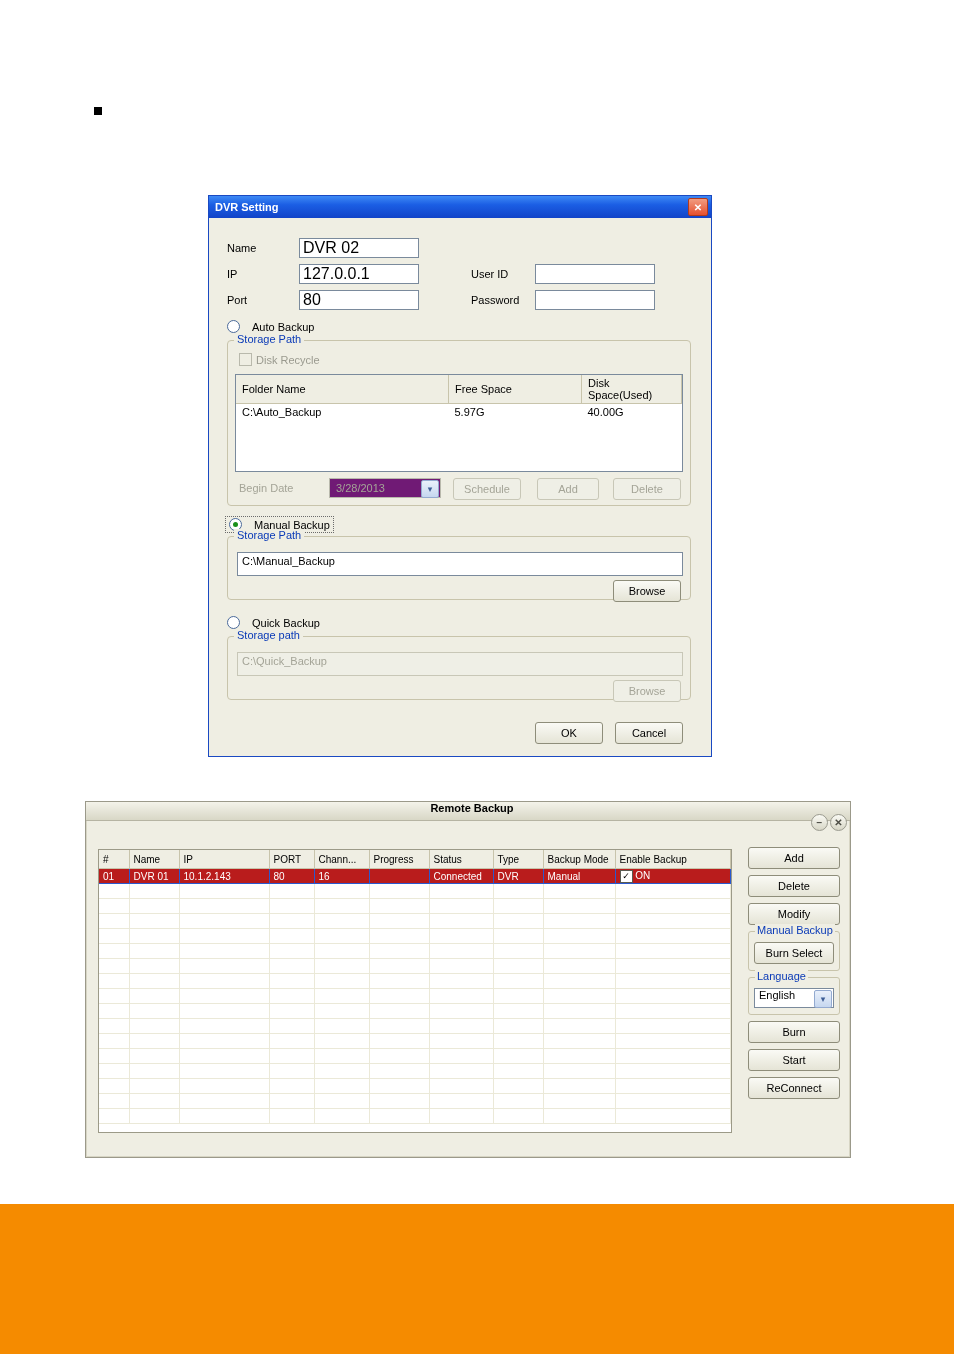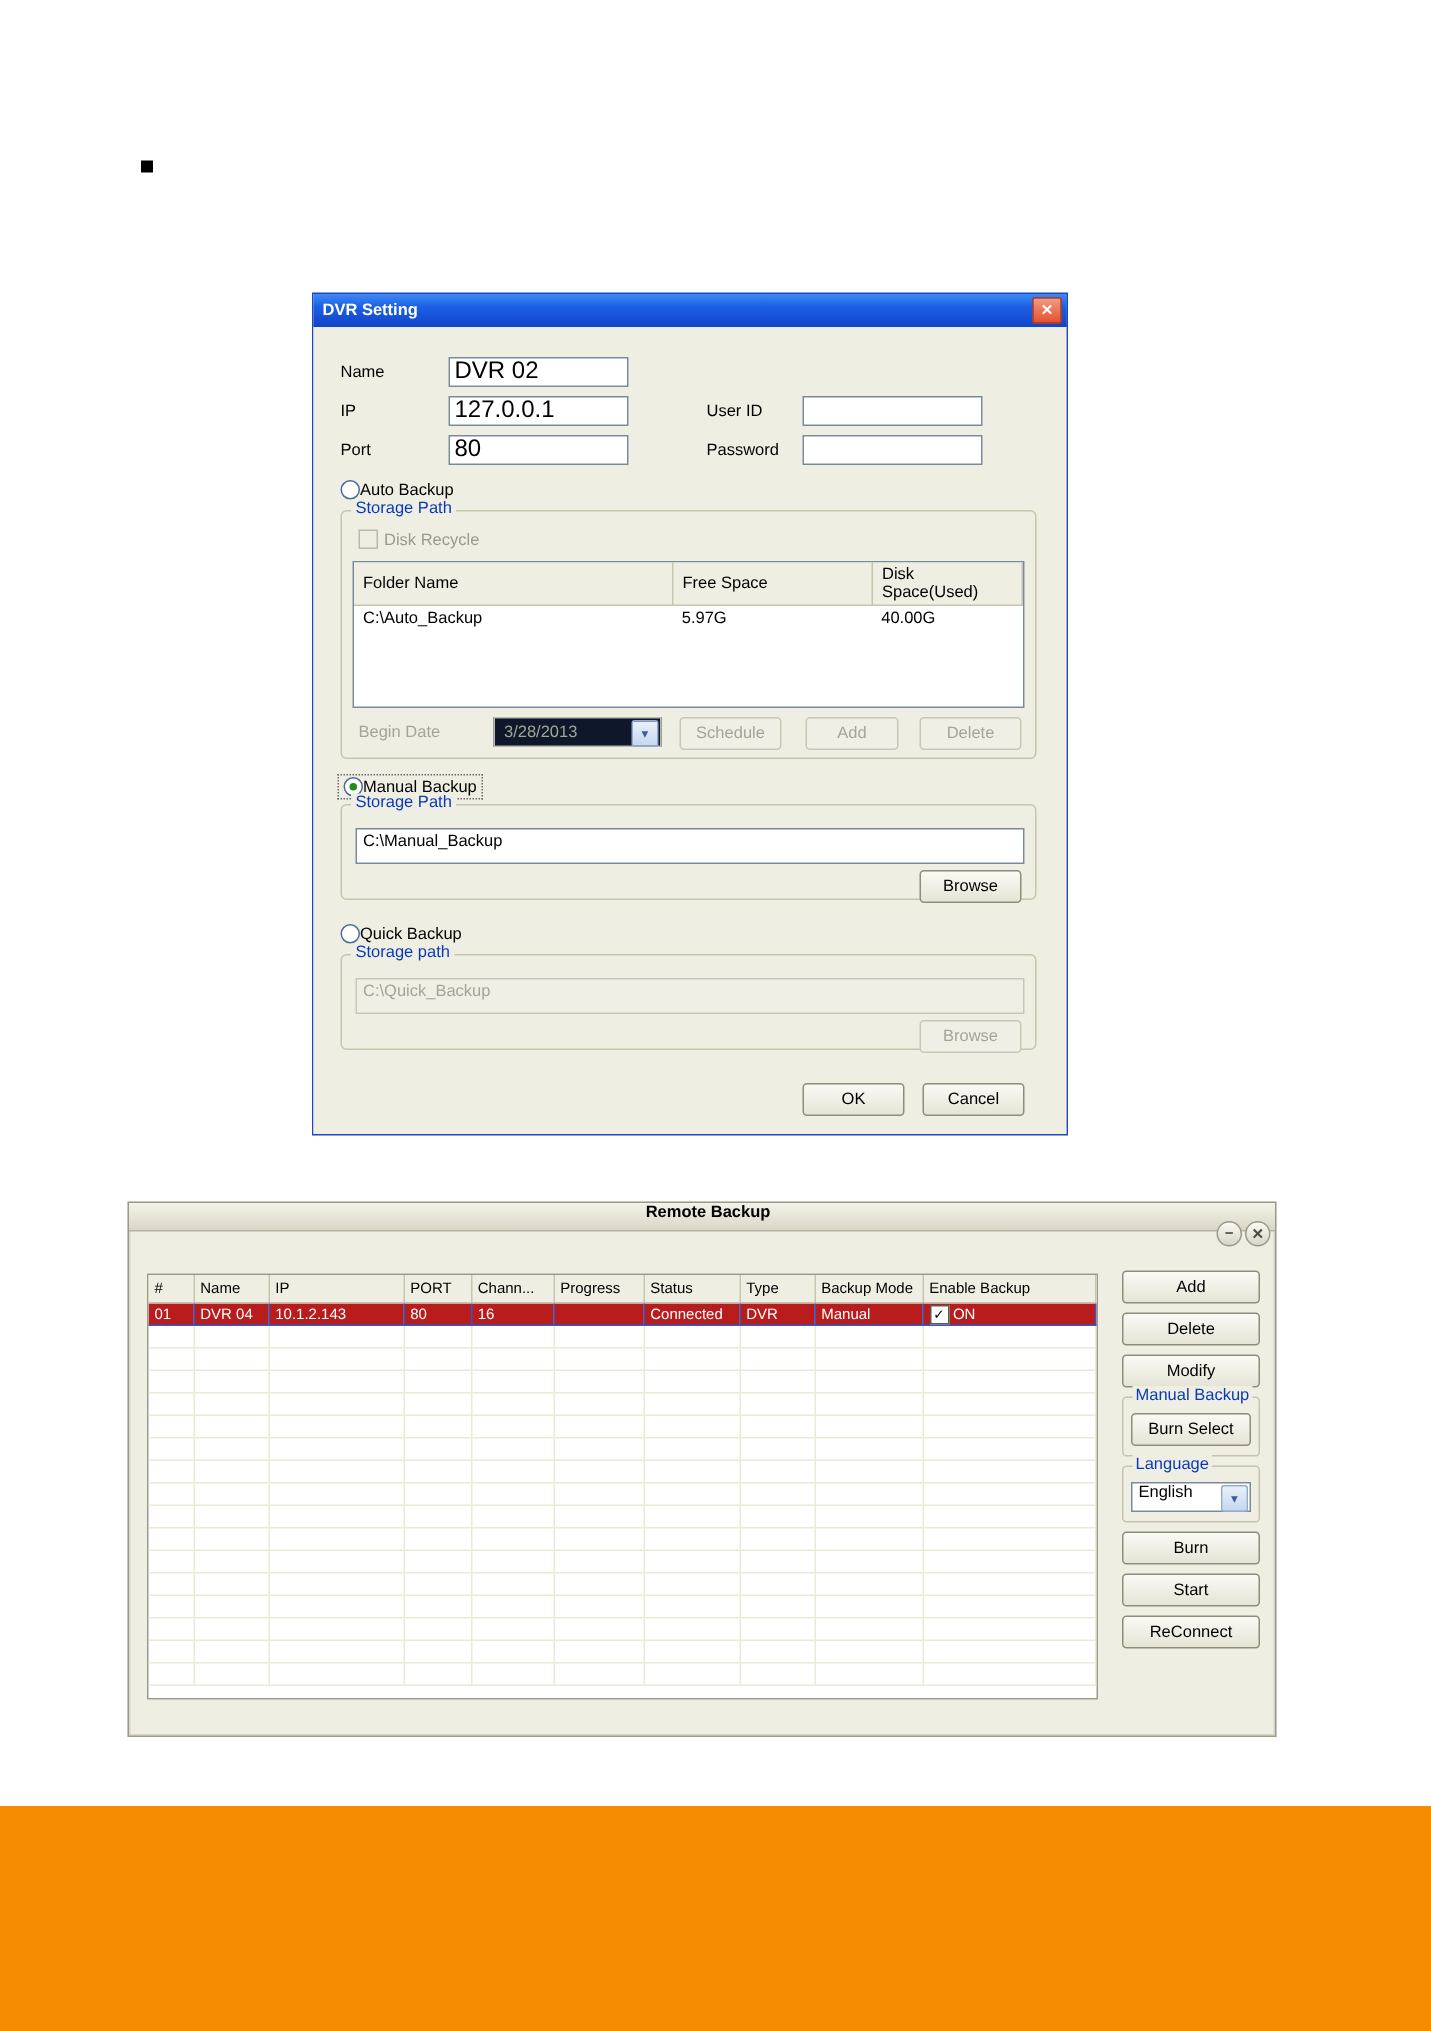--- a/index.html
+++ b/index.html
@@ -98,21 +98,21 @@
     top: -8px;
     background: #efeee3;
     color: #0a3ab7;
     font-size: 11px;
     padding: 0 3px;
   }
   .radio {
     position: absolute;
     display: flex;
     align-items: center;
-    gap: 0;
+    gap: 12px;
   }
   .radio span.rc {
     width: 11px;
     height: 11px;
     border: 1px solid #4b6a9a;
     border-radius: 50%;
     background: #fff;
     display: inline-flex;
     align-items: center;
     justify-content: center;
@@ -167,21 +167,21 @@
     height: 16px;
   }
   .grid1 td {
     padding: 2px 6px;
     vertical-align: top;
   }
 
   .combo {
     position: absolute;
     border: 1px solid #b9b9ac;
-    background: #0f172a;
+    background: #701a75;
     height: 18px;
     display: flex;
     align-items: center;
     padding: 0 18px 0 6px;
     color: #a4a497;
     font-size: 11px;
   }
   .combo .chev {
     position: absolute;
     right: 1px;
@@ -511,21 +511,21 @@
             <th>PORT</th>
             <th>Chann...</th>
             <th>Progress</th>
             <th>Status</th>
             <th>Type</th>
             <th>Backup Mode</th>
             <th>Enable Backup</th>
           </tr>
           <tr class="sel">
             <td>01</td>
-            <td>DVR 04</td>
+            <td>DVR 01</td>
             <td>10.1.2.143</td>
             <td>80</td>
             <td>16</td>
             <td></td>
             <td>Connected</td>
             <td>DVR</td>
             <td>Manual</td>
             <td>
               <span class="cbox">✓</span>
               <span>ON</span>

